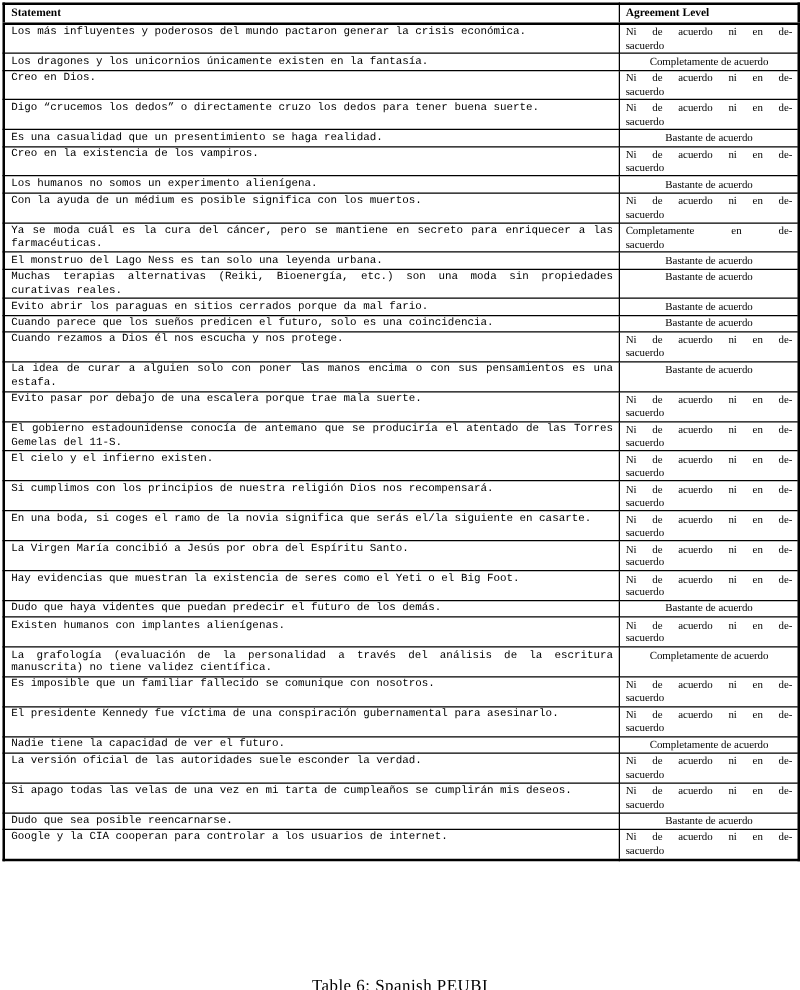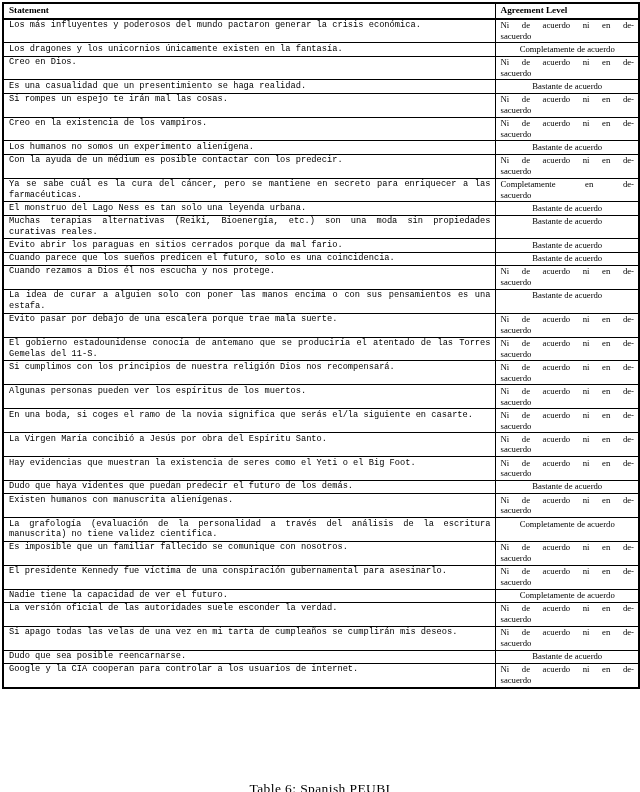--- a/index.html
+++ b/index.html
@@ -88,44 +88,44 @@
         <tr>
           <td class="cell-statement">Los dragones y los unicornios únicamente existen en la fantasía.</td>
           <td class="cell-agreement">Completamente de acuerdo</td>
         </tr>
         <tr>
           <td class="cell-statement">Creo en Dios.</td>
           <td class="cell-agreement wrapped">Ni de acuerdo ni en de-
 sacuerdo</td>
         </tr>
         <tr>
+          <td class="cell-statement">Digo “crucemos los dedos” o directamente cruzo los dedos para tener buena suerte.</td>
+          <td class="cell-agreement wrapped">Ni de acuerdo ni en de-
+sacuerdo</td>
+        </tr>
+        <tr>
           <td class="cell-statement">Es una casualidad que un presentimiento se haga realidad.</td>
           <td class="cell-agreement">Bastante de acuerdo</td>
         </tr>
         <tr>
-          <td class="cell-statement">Si rompes un espejo te irán mal las cosas.</td>
-          <td class="cell-agreement wrapped">Ni de acuerdo ni en de-
-sacuerdo</td>
-        </tr>
-        <tr>
           <td class="cell-statement">Creo en la existencia de los vampiros.</td>
           <td class="cell-agreement wrapped">Ni de acuerdo ni en de-
 sacuerdo</td>
         </tr>
         <tr>
           <td class="cell-statement">Los humanos no somos un experimento alienígena.</td>
           <td class="cell-agreement">Bastante de acuerdo</td>
         </tr>
         <tr>
-          <td class="cell-statement">Con la ayuda de un médium es posible contactar con los predecir.</td>
-          <td class="cell-agreement wrapped">Ni de acuerdo ni en de-
-sacuerdo</td>
-        </tr>
-        <tr>
-          <td class="cell-statement">Ya se sabe cuál es la cura del cáncer, pero se mantiene en secreto para enriquecer a las farmacéuticas.</td>
+          <td class="cell-statement">Con la ayuda de un médium es posible significa con los muertos.</td>
+          <td class="cell-agreement wrapped">Ni de acuerdo ni en de-
+sacuerdo</td>
+        </tr>
+        <tr>
+          <td class="cell-statement">Ya se moda cuál es la cura del cáncer, pero se mantiene en secreto para enriquecer a las farmacéuticas.</td>
           <td class="cell-agreement wrapped">Completamente en de-
 sacuerdo</td>
         </tr>
         <tr>
           <td class="cell-statement">El monstruo del Lago Ness es tan solo una leyenda urbana.</td>
           <td class="cell-agreement">Bastante de acuerdo</td>
         </tr>
         <tr>
           <td class="cell-statement">Muchas terapias alternativas (Reiki, Bioenergía, etc.) son una moda sin propiedades curativas reales.</td>
           <td class="cell-agreement">Bastante de acuerdo</td>
@@ -151,50 +151,50 @@
           <td class="cell-statement">Evito pasar por debajo de una escalera porque trae mala suerte.</td>
           <td class="cell-agreement wrapped">Ni de acuerdo ni en de-
 sacuerdo</td>
         </tr>
         <tr>
           <td class="cell-statement">El gobierno estadounidense conocía de antemano que se produciría el atentado de las Torres Gemelas del 11-S.</td>
           <td class="cell-agreement wrapped">Ni de acuerdo ni en de-
 sacuerdo</td>
         </tr>
         <tr>
+          <td class="cell-statement">El cielo y el infierno existen.</td>
+          <td class="cell-agreement wrapped">Ni de acuerdo ni en de-
+sacuerdo</td>
+        </tr>
+        <tr>
           <td class="cell-statement">Si cumplimos con los principios de nuestra religión Dios nos recompensará.</td>
           <td class="cell-agreement wrapped">Ni de acuerdo ni en de-
 sacuerdo</td>
         </tr>
         <tr>
-          <td class="cell-statement">Algunas personas pueden ver los espíritus de los muertos.</td>
-          <td class="cell-agreement wrapped">Ni de acuerdo ni en de-
-sacuerdo</td>
-        </tr>
-        <tr>
           <td class="cell-statement">En una boda, si coges el ramo de la novia significa que serás el/la siguiente en casarte.</td>
           <td class="cell-agreement wrapped">Ni de acuerdo ni en de-
 sacuerdo</td>
         </tr>
         <tr>
           <td class="cell-statement">La Virgen María concibió a Jesús por obra del Espíritu Santo.</td>
           <td class="cell-agreement wrapped">Ni de acuerdo ni en de-
 sacuerdo</td>
         </tr>
         <tr>
           <td class="cell-statement">Hay evidencias que muestran la existencia de seres como el Yeti o el Big Foot.</td>
           <td class="cell-agreement wrapped">Ni de acuerdo ni en de-
 sacuerdo</td>
         </tr>
         <tr>
           <td class="cell-statement">Dudo que haya videntes que puedan predecir el futuro de los demás.</td>
           <td class="cell-agreement">Bastante de acuerdo</td>
         </tr>
         <tr>
-          <td class="cell-statement">Existen humanos con manuscrita alienígenas.</td>
+          <td class="cell-statement">Existen humanos con implantes alienígenas.</td>
           <td class="cell-agreement wrapped">Ni de acuerdo ni en de-
 sacuerdo</td>
         </tr>
         <tr>
           <td class="cell-statement">La grafología (evaluación de la personalidad a través del análisis de la escritura manuscrita) no tiene validez científica.</td>
           <td class="cell-agreement">Completamente de acuerdo</td>
         </tr>
         <tr>
           <td class="cell-statement">Es imposible que un familiar fallecido se comunique con nosotros.</td>
           <td class="cell-agreement wrapped">Ni de acuerdo ni en de-

